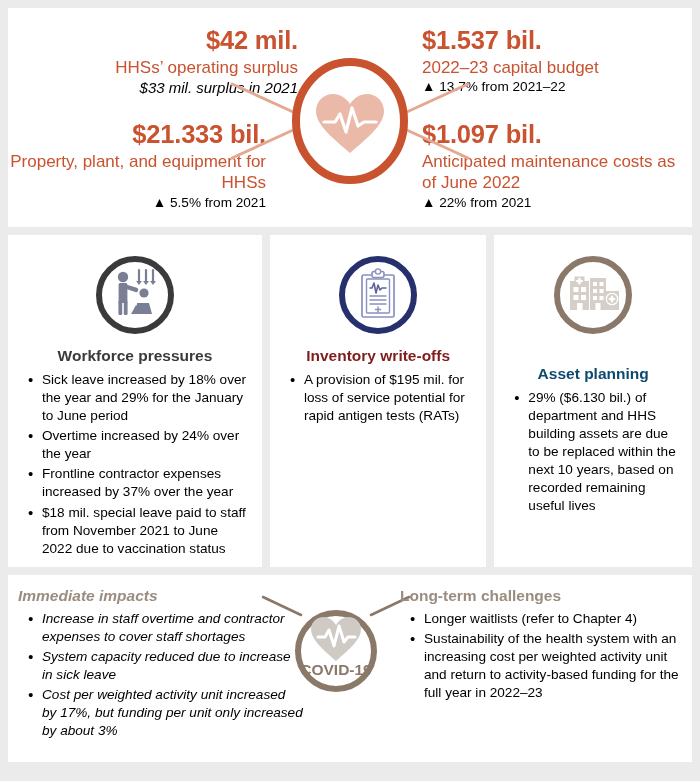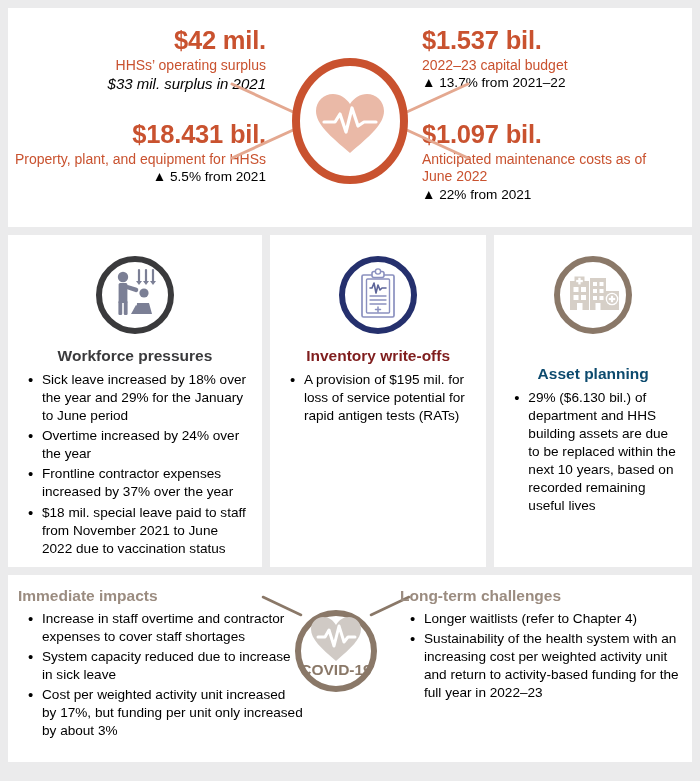--- a/index.html
+++ b/index.html
@@ -29,35 +29,35 @@
     box-sizing: border-box;
   }
   .top-grid {
     position: absolute;
     inset: 0;
   }
   .stat {
     position: absolute;
     width: 258px;
   }
-  .stat-tl { left: 0px;   top: 18px;  text-align: right; }
+  .stat-tl { left: 0px;   top: 18px;  text-align: right; padding-left: 32px; }
   .stat-bl { left: 0px;   top: 112px; text-align: right; }
   .stat-tr { left: 414px; top: 18px;  text-align: left; }
   .stat-br { left: 414px; top: 112px; text-align: left; }
 
   .stat-value {
     font-size: 25.5px;
     font-weight: bold;
     color: #c9522f;
     line-height: 1.12;
     letter-spacing: -0.2px;
     white-space: nowrap;
   }
   .stat-desc {
-    font-size: 14px;
+    font-size: 17px;
     color: #c9522f;
     line-height: 1.27;
     margin-top: 2px;
   }
   .stat-delta {
     font-size: 13.6px;
     color: #000000;
     line-height: 1.27;
   }
   .stat-sub {
@@ -136,21 +136,21 @@
     background: #ffffff;
     margin-top: 8px;
     height: 187px;
     box-sizing: border-box;
     overflow: hidden;
   }
   .bottom-col {
     position: absolute;
     top: 12px;
   }
-  .bottom-left  { left: 10px;  width: 285px; }
+  .bottom-left  { left: 10px;  width: 285px; font-style: italic; }
   .bottom-right { left: 392px; width: 290px; }
   .bottom-title {
     font-size: 15.5px;
     font-weight: bold;
     color: #9b8c80;
     margin-bottom: 5px;
   }
   .covid-wrap {
     position: absolute;
     left: 253px;
@@ -173,21 +173,21 @@
         <div class="stat-sub">$33 mil. surplus in 2021</div>
       </div>
 
       <div class="stat stat-tr">
         <div class="stat-value">$1.537 bil.</div>
         <div class="stat-desc">2022–23 capital budget</div>
         <div class="stat-delta">▲ 13.7% from 2021–22</div>
       </div>
 
       <div class="stat stat-bl">
-        <div class="stat-value">$18.431 bil.</div>
+        <div class="stat-value">$21.333 bil.</div>
         <div class="stat-desc">Property, plant, and equipment for HHSs</div>
         <div class="stat-delta">▲ 5.5% from 2021</div>
       </div>
 
       <div class="stat stat-br">
         <div class="stat-value">$1.097 bil.</div>
         <div class="stat-desc">Anticipated maintenance costs as of June 2022</div>
         <div class="stat-delta">▲ 22% from 2021</div>
       </div>
 

